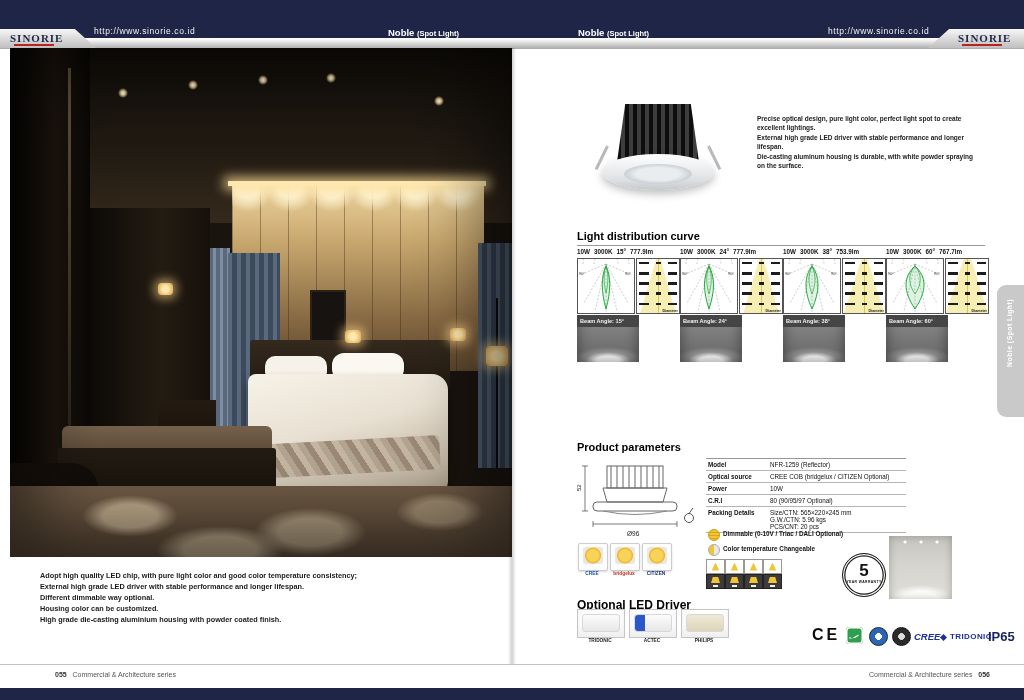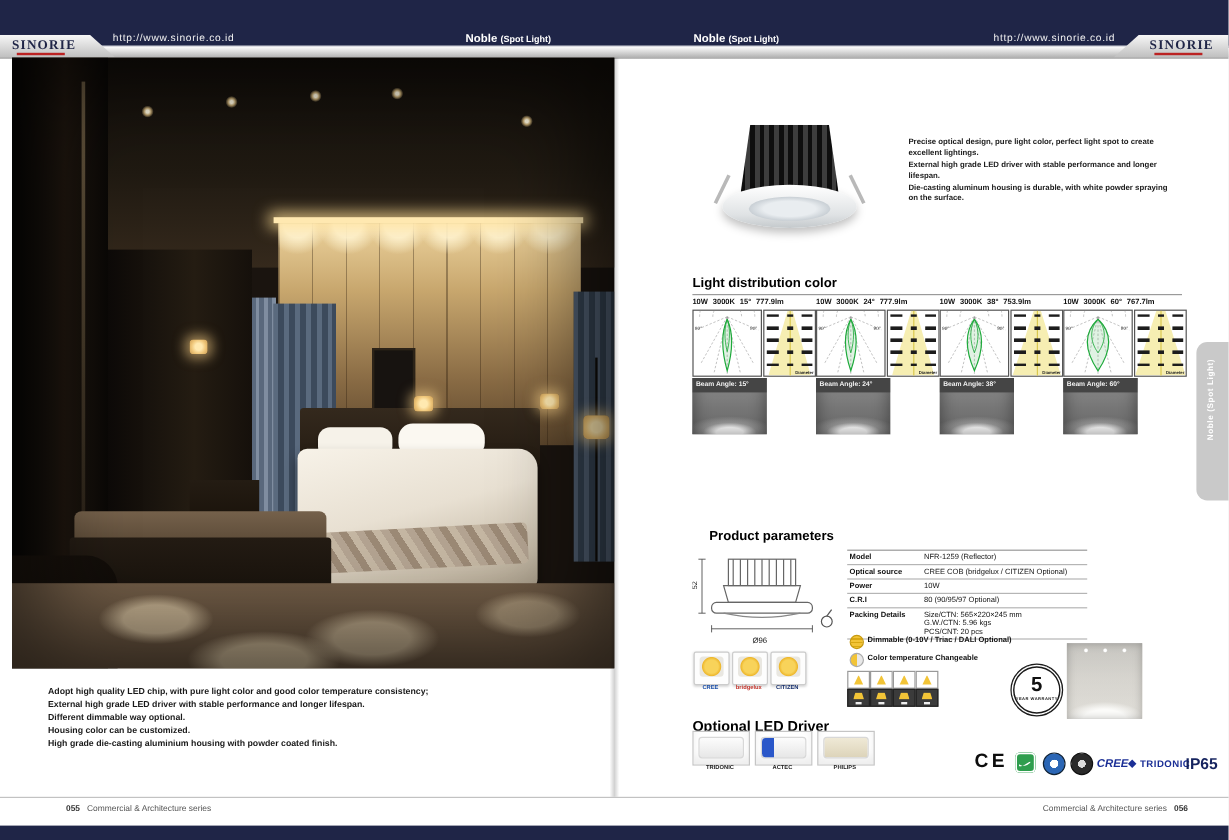--- a/index.html
+++ b/index.html
@@ -218,21 +218,21 @@
     <div class="lens"></div>
   </div>
 
   <div class="prod-desc">Precise optical design, pure light color, perfect light spot to create
 excellent lightings.
 External high grade LED driver with stable performance and longer
 lifespan.
 Die-casting aluminum housing is durable, with white powder spraying
 on the surface.</div>
 
-  <div class="sec-title" style="left:577px;top:230px;">Light distribution color</div>
+  <div class="sec-title" style="left:577px;top:230px;">Light distribution curve</div>
   <div class="sec-rule" style="left:577px;top:245px;width:408px;"></div>
 
   <div class="ldc-group" style="left:577px;">
     <div class="ldc-label"><span>10W</span><span>3000K</span><span>15°</span><span>777.9lm</span></div>
     <svg class="polar" viewBox="0 0 56 54">
       <g stroke="#9a9a9a" stroke-width="0.5" stroke-dasharray="2 1.5" fill="none">
         <path d="M16 5 A12 12 0 0 1 40 5"></path>
           <path d="M5 5 A23 23 0 0 1 51 5"></path>
           <path d="M-6 5 A34 34 0 0 1 62 5"></path>
         <line x1="28" y1="5" x2="2" y2="16"></line>
@@ -453,21 +453,21 @@
     </div>
     <div class="beamphoto">
       <div class="beambar">Beam Angle: 60°</div>
     </div>
   </div>
 
   <div class="side-tab">
     <span>Noble (Spot Light)</span>
   </div>
 
-  <div class="sec-title" style="left:591px;top:441px;">Product parameters</div>
+  <div class="sec-title" style="left:577px;top:441px;">Product parameters</div>
 
   <svg class="abs" style="left:577px;top:458px;" width="124" height="92" viewBox="0 0 124 92">
     <g stroke="#666" stroke-width="1" fill="none">
       <rect x="30" y="8" width="56" height="22"></rect>
       <path d="M34 8 v22 M40 8 v22 M46 8 v22 M52 8 v22 M58 8 v22 M64 8 v22 M70 8 v22 M76 8 v22 M82 8 v22"></path>
       <path d="M26 30 L90 30 L86 44 L30 44 Z"></path>
       <rect x="16" y="44" width="84" height="9" rx="4"></rect>
       <path d="M26 53 Q58 60 90 53" stroke="#888"></path>
     </g>
     <g stroke="#444" stroke-width="0.7">

